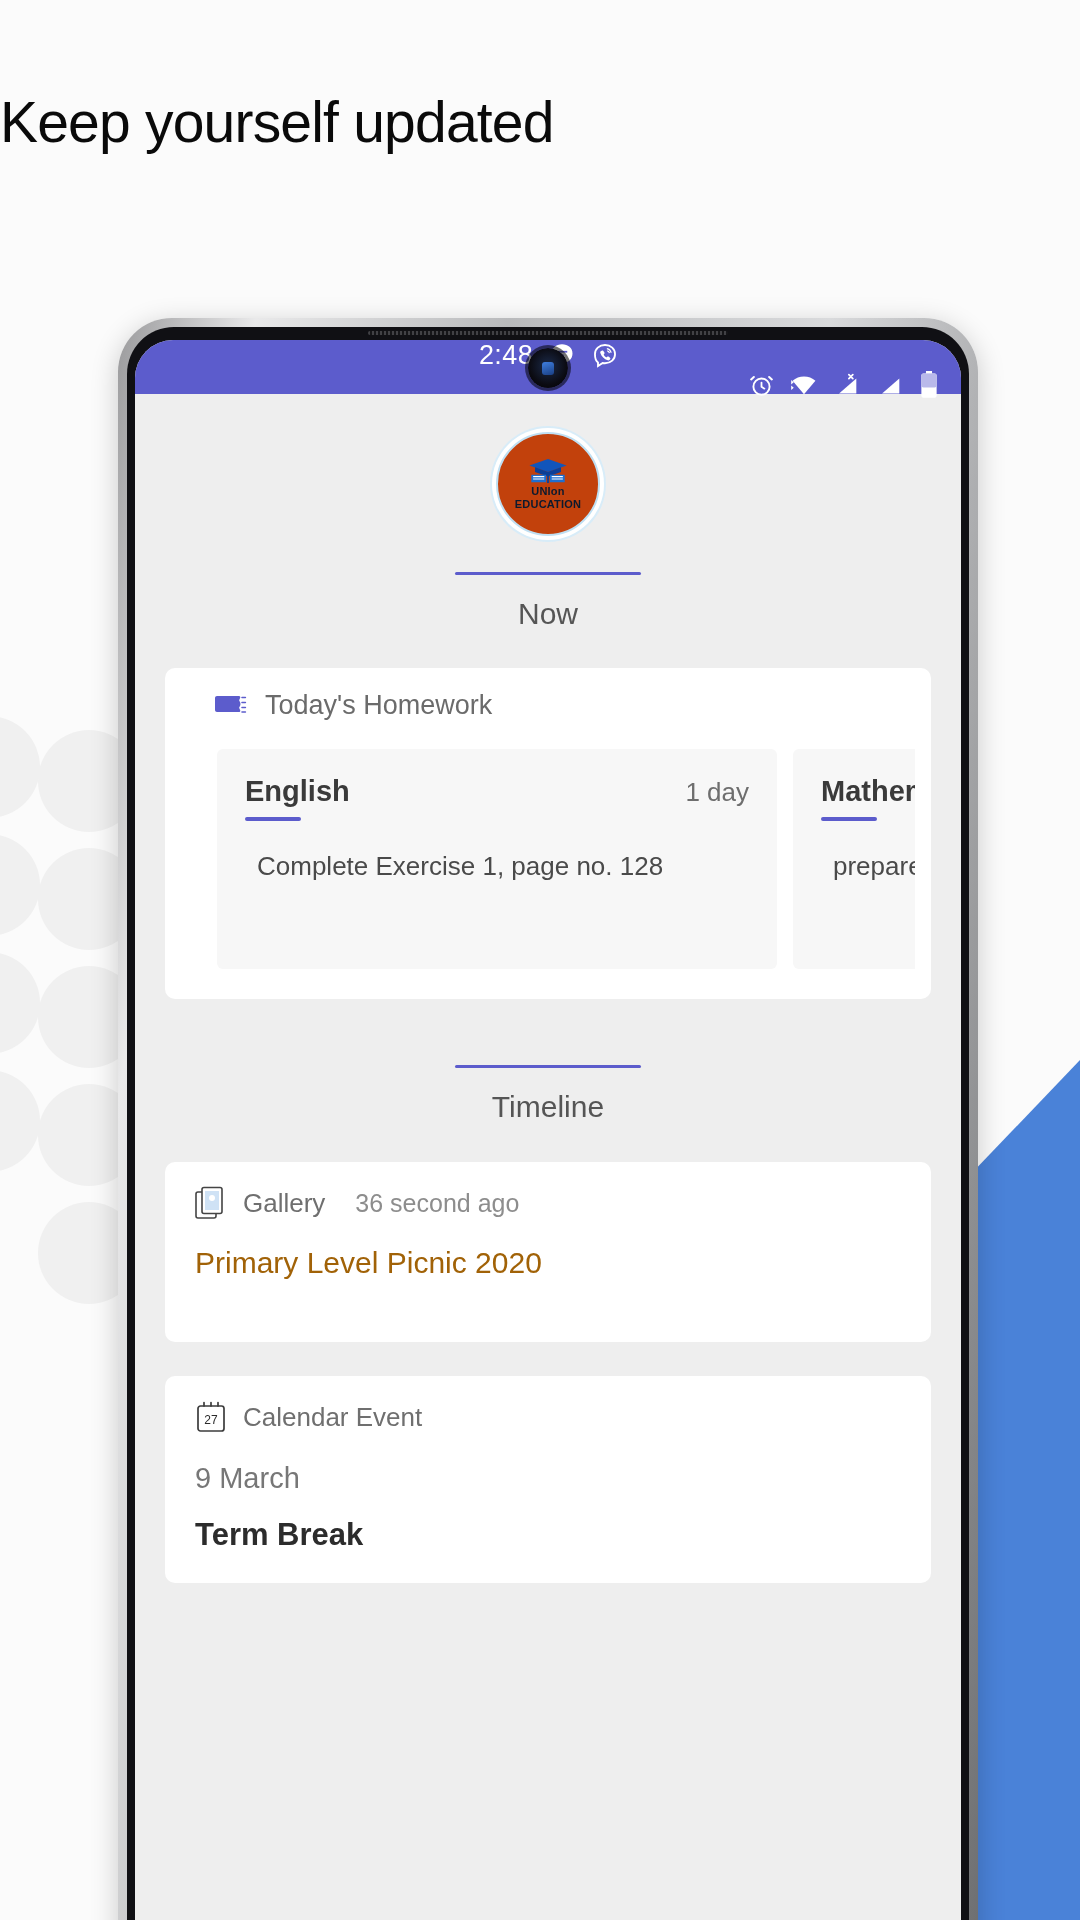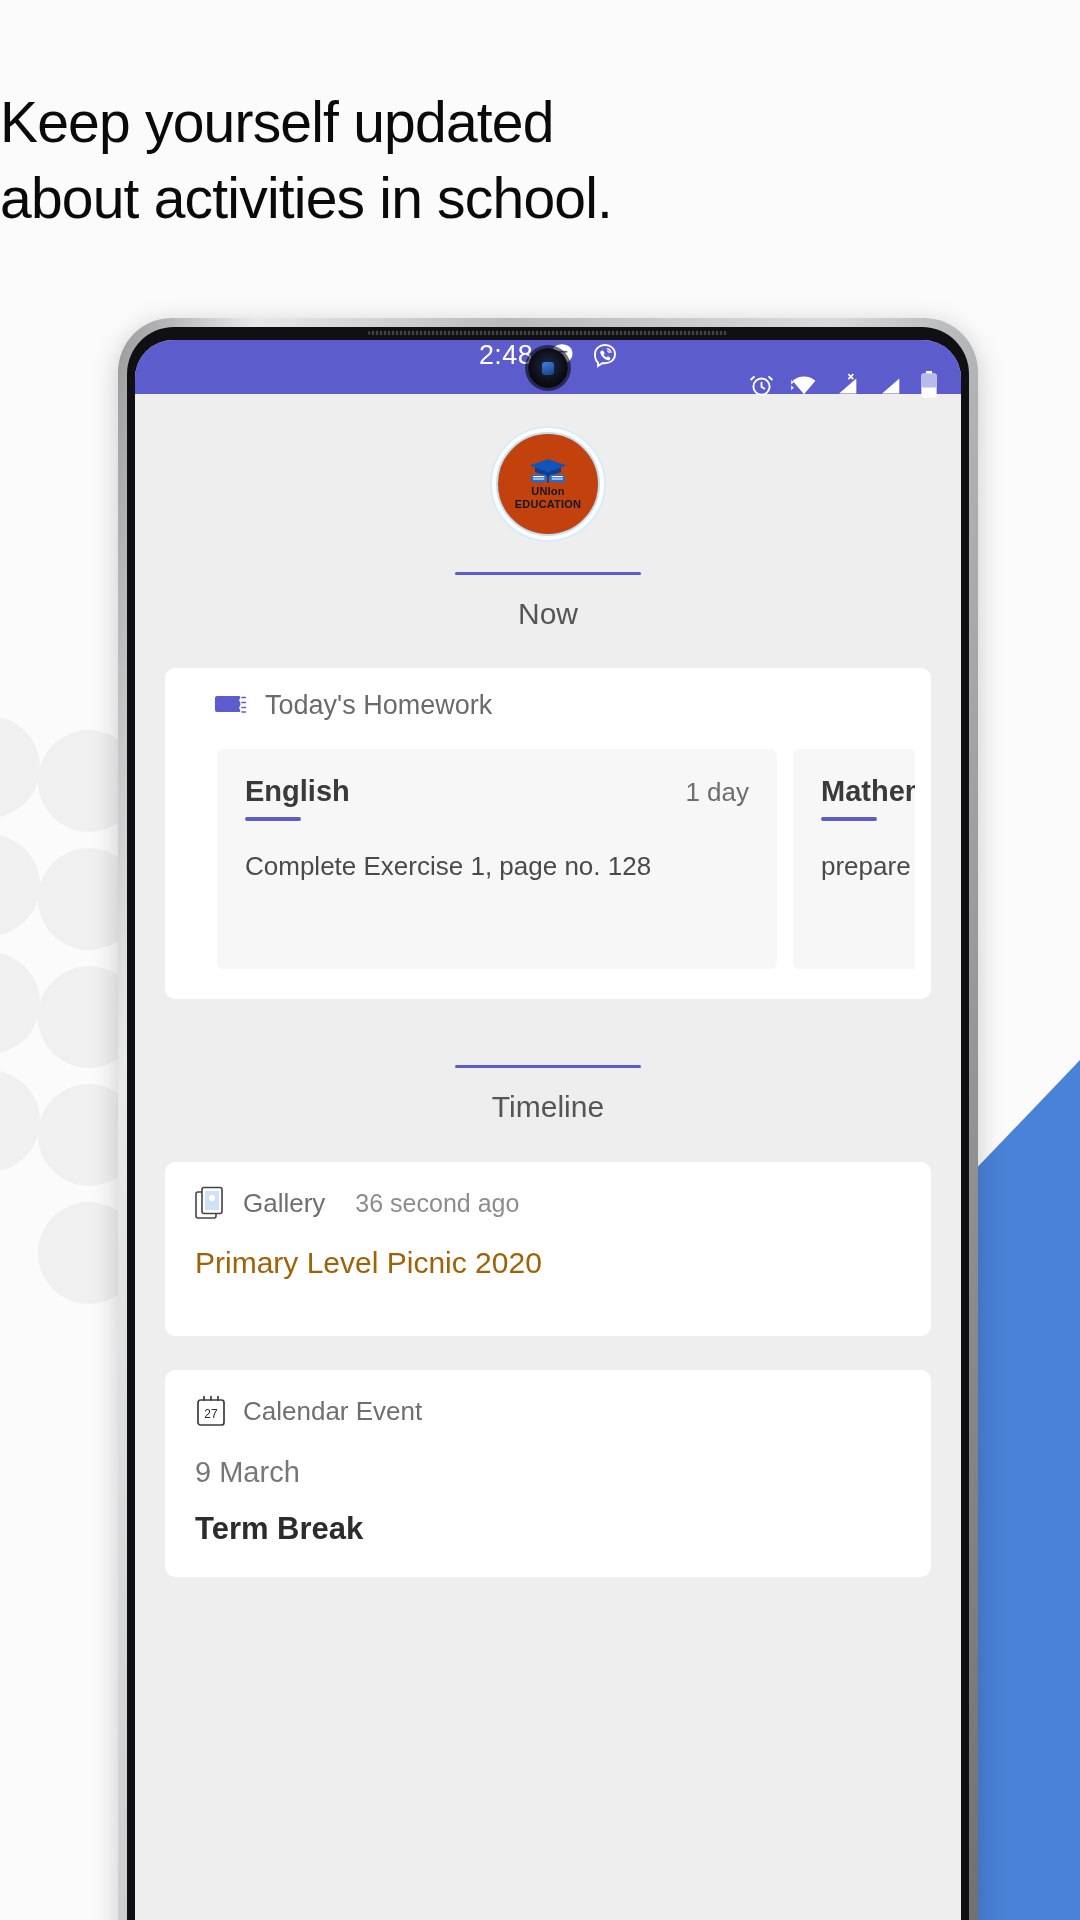--- a/index.html
+++ b/index.html
@@ -186,25 +186,25 @@
     padding: 26px 28px 30px;
     min-height: 220px;
     flex: 0 0 auto;
   }
   .hw-item.first { width: 560px; }
   .hw-item.second { width: 230px; }
   .hw-top { display: flex; align-items: baseline; }
   .hw-subject { font-size: 29px; font-weight: bold; color: #3a3a3a; white-space: nowrap; }
   .hw-due { margin-left: auto; font-size: 26px; color: #6e6e6e; padding-left: 18px; }
   .hw-underline { width: 56px; height: 4px; background: #5c5ccc; margin-top: 9px; border-radius: 2px; }
-  .hw-desc { font-size: 26px; color: #4a4a4a; margin-top: 30px; white-space: nowrap; }
+  .hw-desc { font-size: 26px; color: #4a4a4a; margin-top: 30px; white-space: nowrap; margin-left: 12px; }
 
   #timeline-tab .tab-rule { margin-top: 66px; }
 
-  #gallery-card { margin-top: 38px; padding: 24px 0 20px; }
+  #gallery-card { margin-top: 38px; padding: 24px 0 26px; }
   .meta-row { display: flex; align-items: center; gap: 16px; padding: 0 30px; }
   .meta-label { font-size: 26px; color: #6f6f6f; }
   .meta-time { font-size: 25px; color: #8d8d8d; margin-left: 14px; }
   .gallery-icon { width: 32px; height: 34px; display: block; }
   #gallery-title { font-size: 30px; color: #a16207; padding: 0 30px; margin-top: 26px; }
 
   #gallery-grid {
     display: flex; gap: 14px;
     padding: 0 30px; margin-top: 22px; flex-direction: column;
   }
@@ -243,21 +243,20 @@
     <div class="dot"></div>
     <div class="dot"></div>
     <div class="dot"></div>
     <div class="dot"></div>
   </div>
   <div class="blue-wedge"></div>
 </div>
 
 <div id="headline">
   <div class="line">Keep yourself updated</div>
-  <div class="line">about activities in school.</div>
 </div>
 
 <div id="phone">
   <div id="phone-frame"></div>
   <div id="phone-bezel"></div>
   <div id="speaker"></div>
 
   <div id="screen">
 
     <div id="status-bar">

